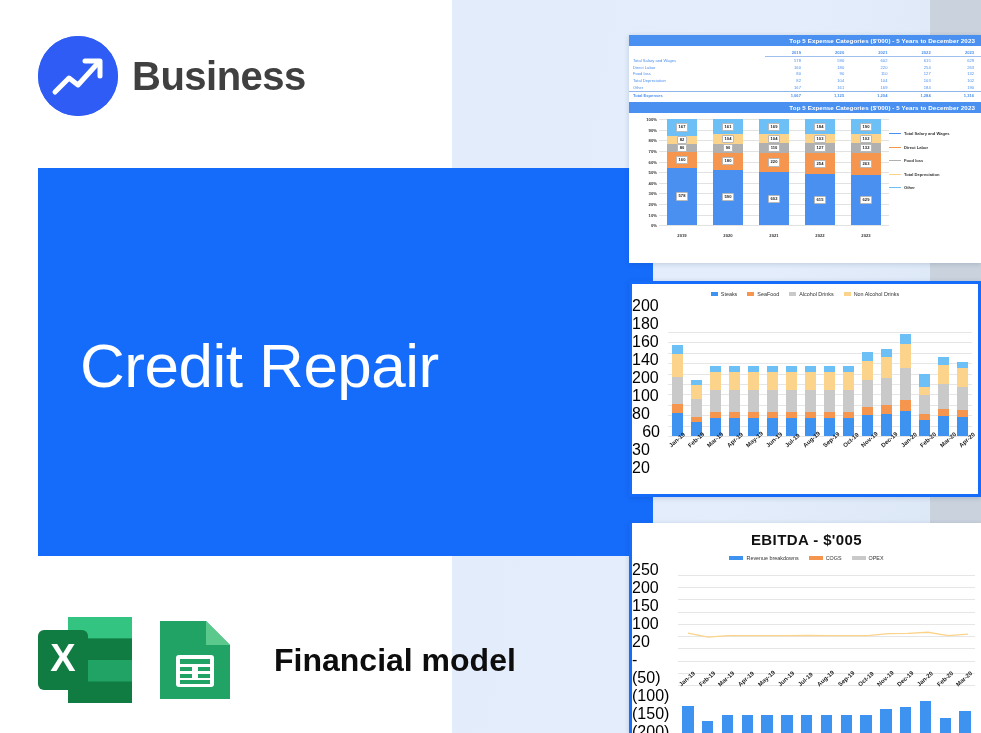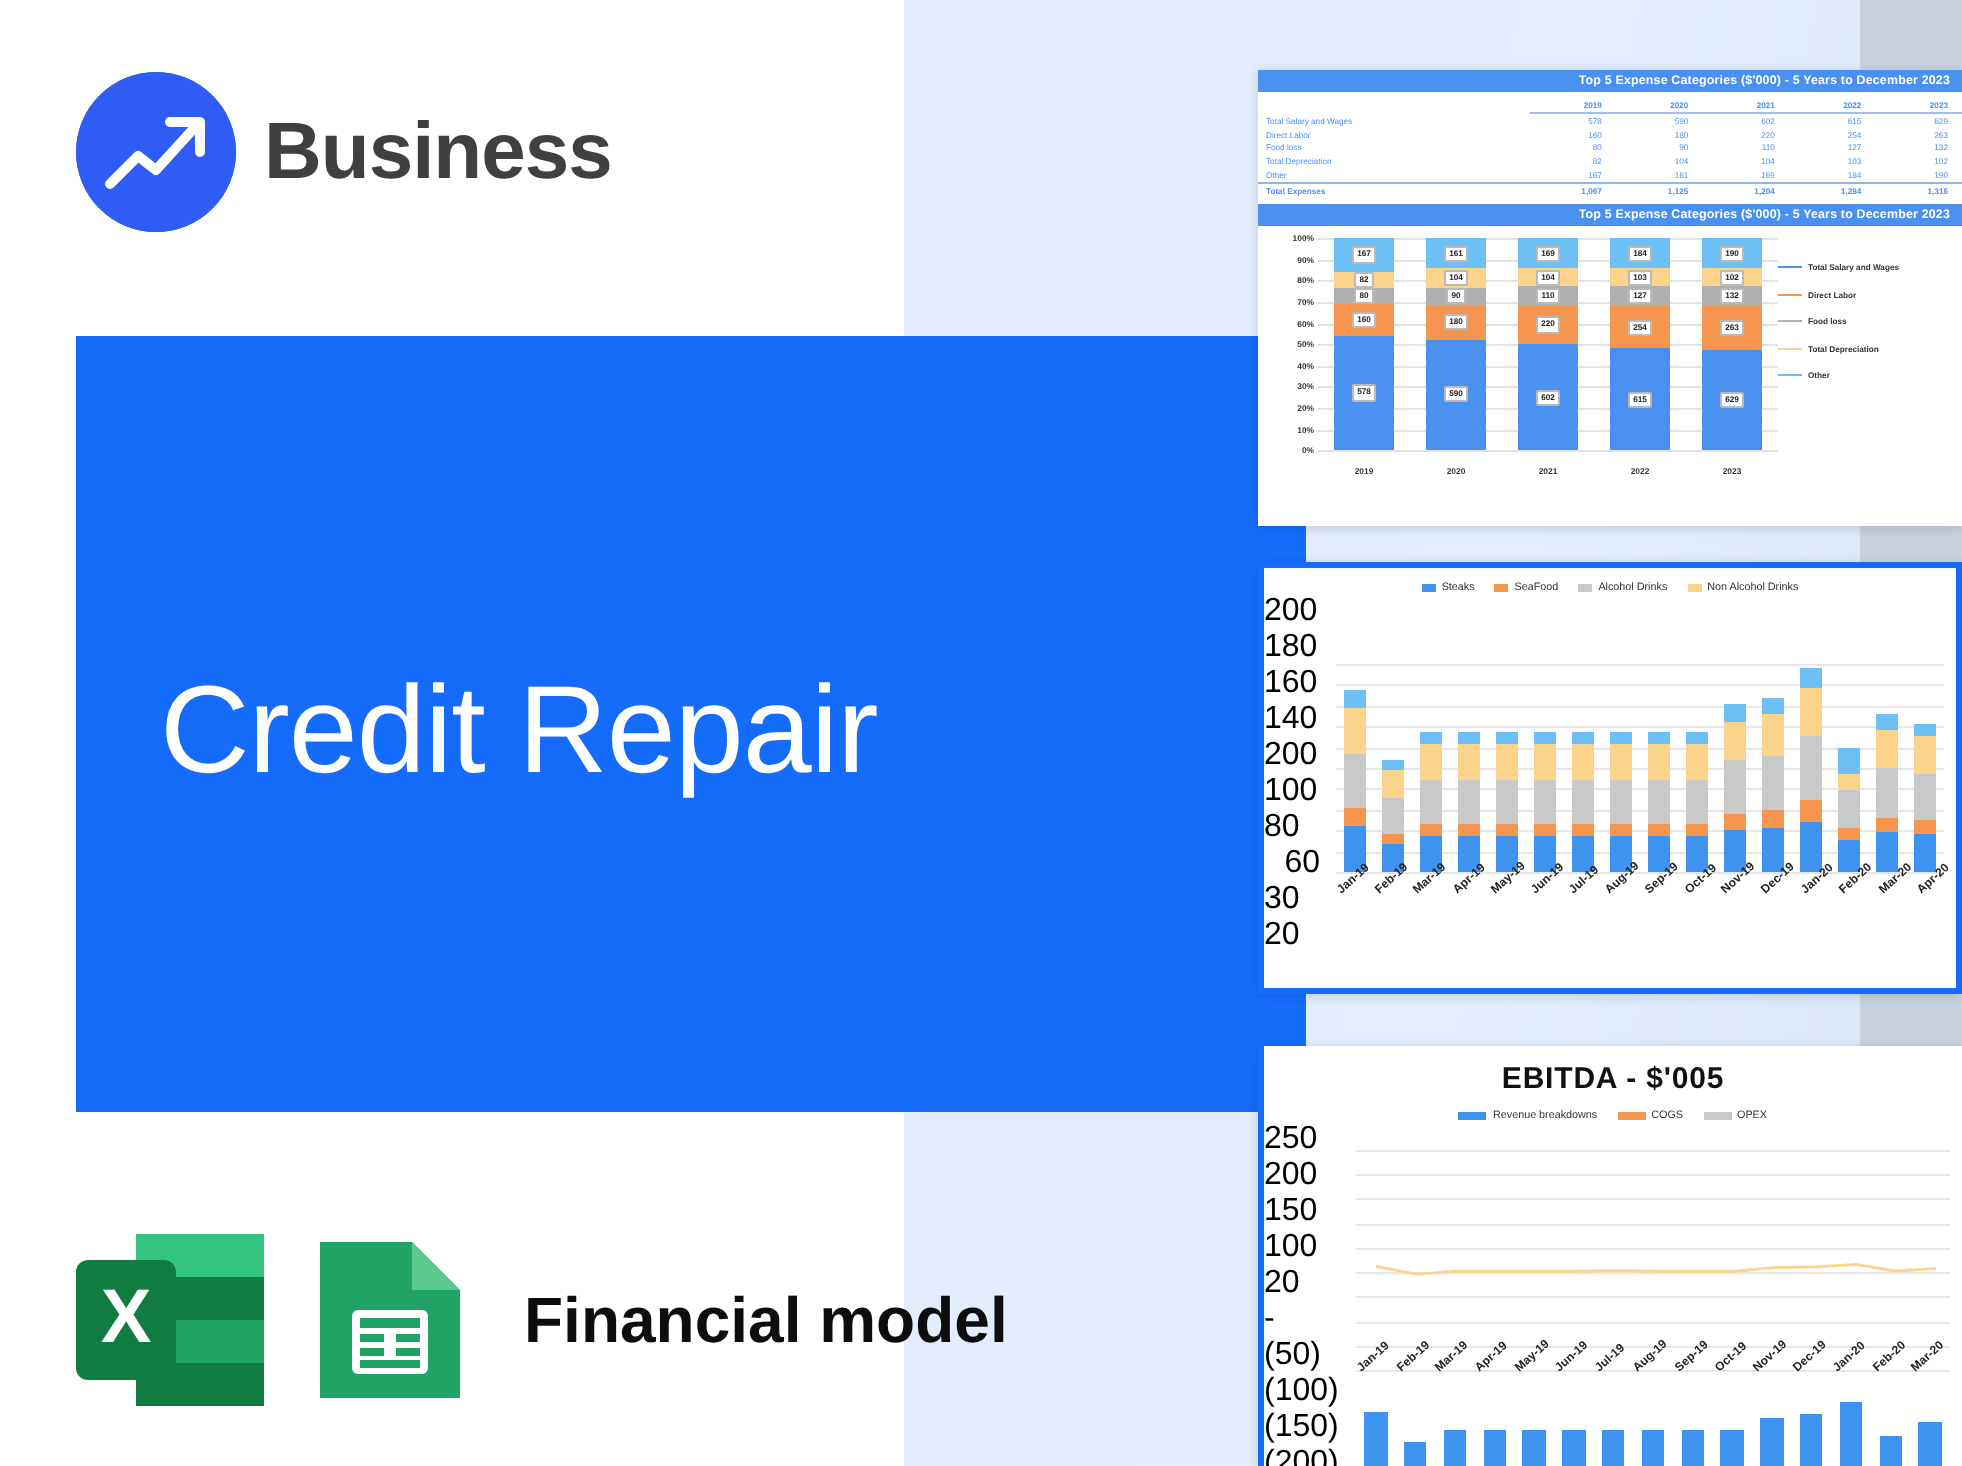--- a/index.html
+++ b/index.html
@@ -54,21 +54,21 @@
   }
 
   
   .footer{
     position:absolute; left:38px; top:614px; height:92px;
     display:flex; align-items:center; gap:24px;
   }
   .icon-excel{ width:94px; height:86px; position:relative; }
   .icon-sheets{ width:78px; height:86px; position:relative; }
   .footer-label{
-    font-size:32px; font-weight:bold; color:#0d0d0d; margin-left:4px;
+    font-size:32px; font-weight:bold; color:#0d0d0d; margin-left:16px;
     white-space:nowrap;
   }
 
   
   .card{
     position:absolute; background:#ffffff;
     box-shadow:0 1px 5px rgba(20,40,80,.18);
     overflow:hidden;
   }
   #card-expense{ left:629px; top:35px; width:352px; height:228px; }

